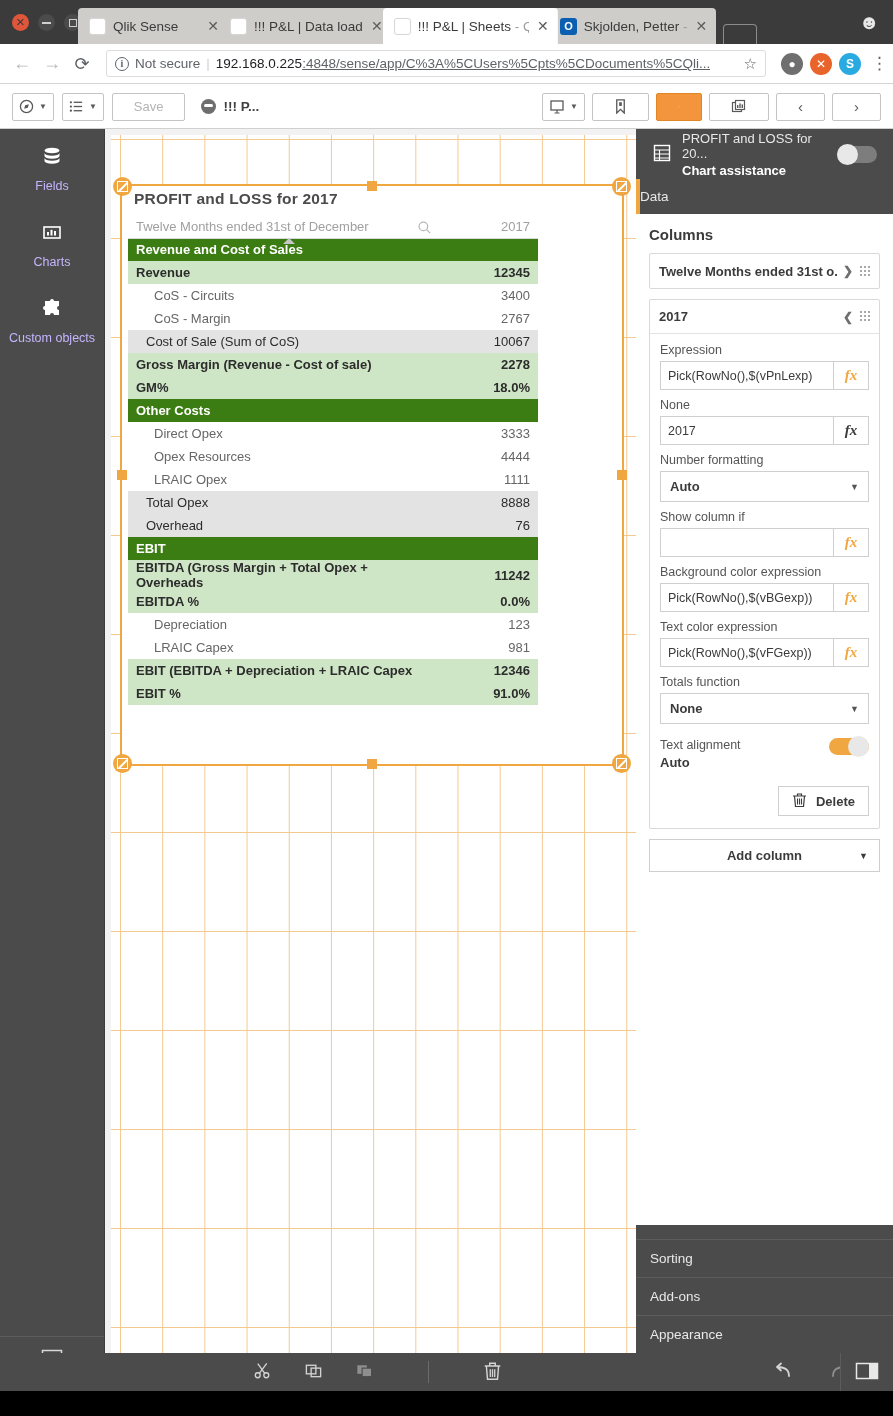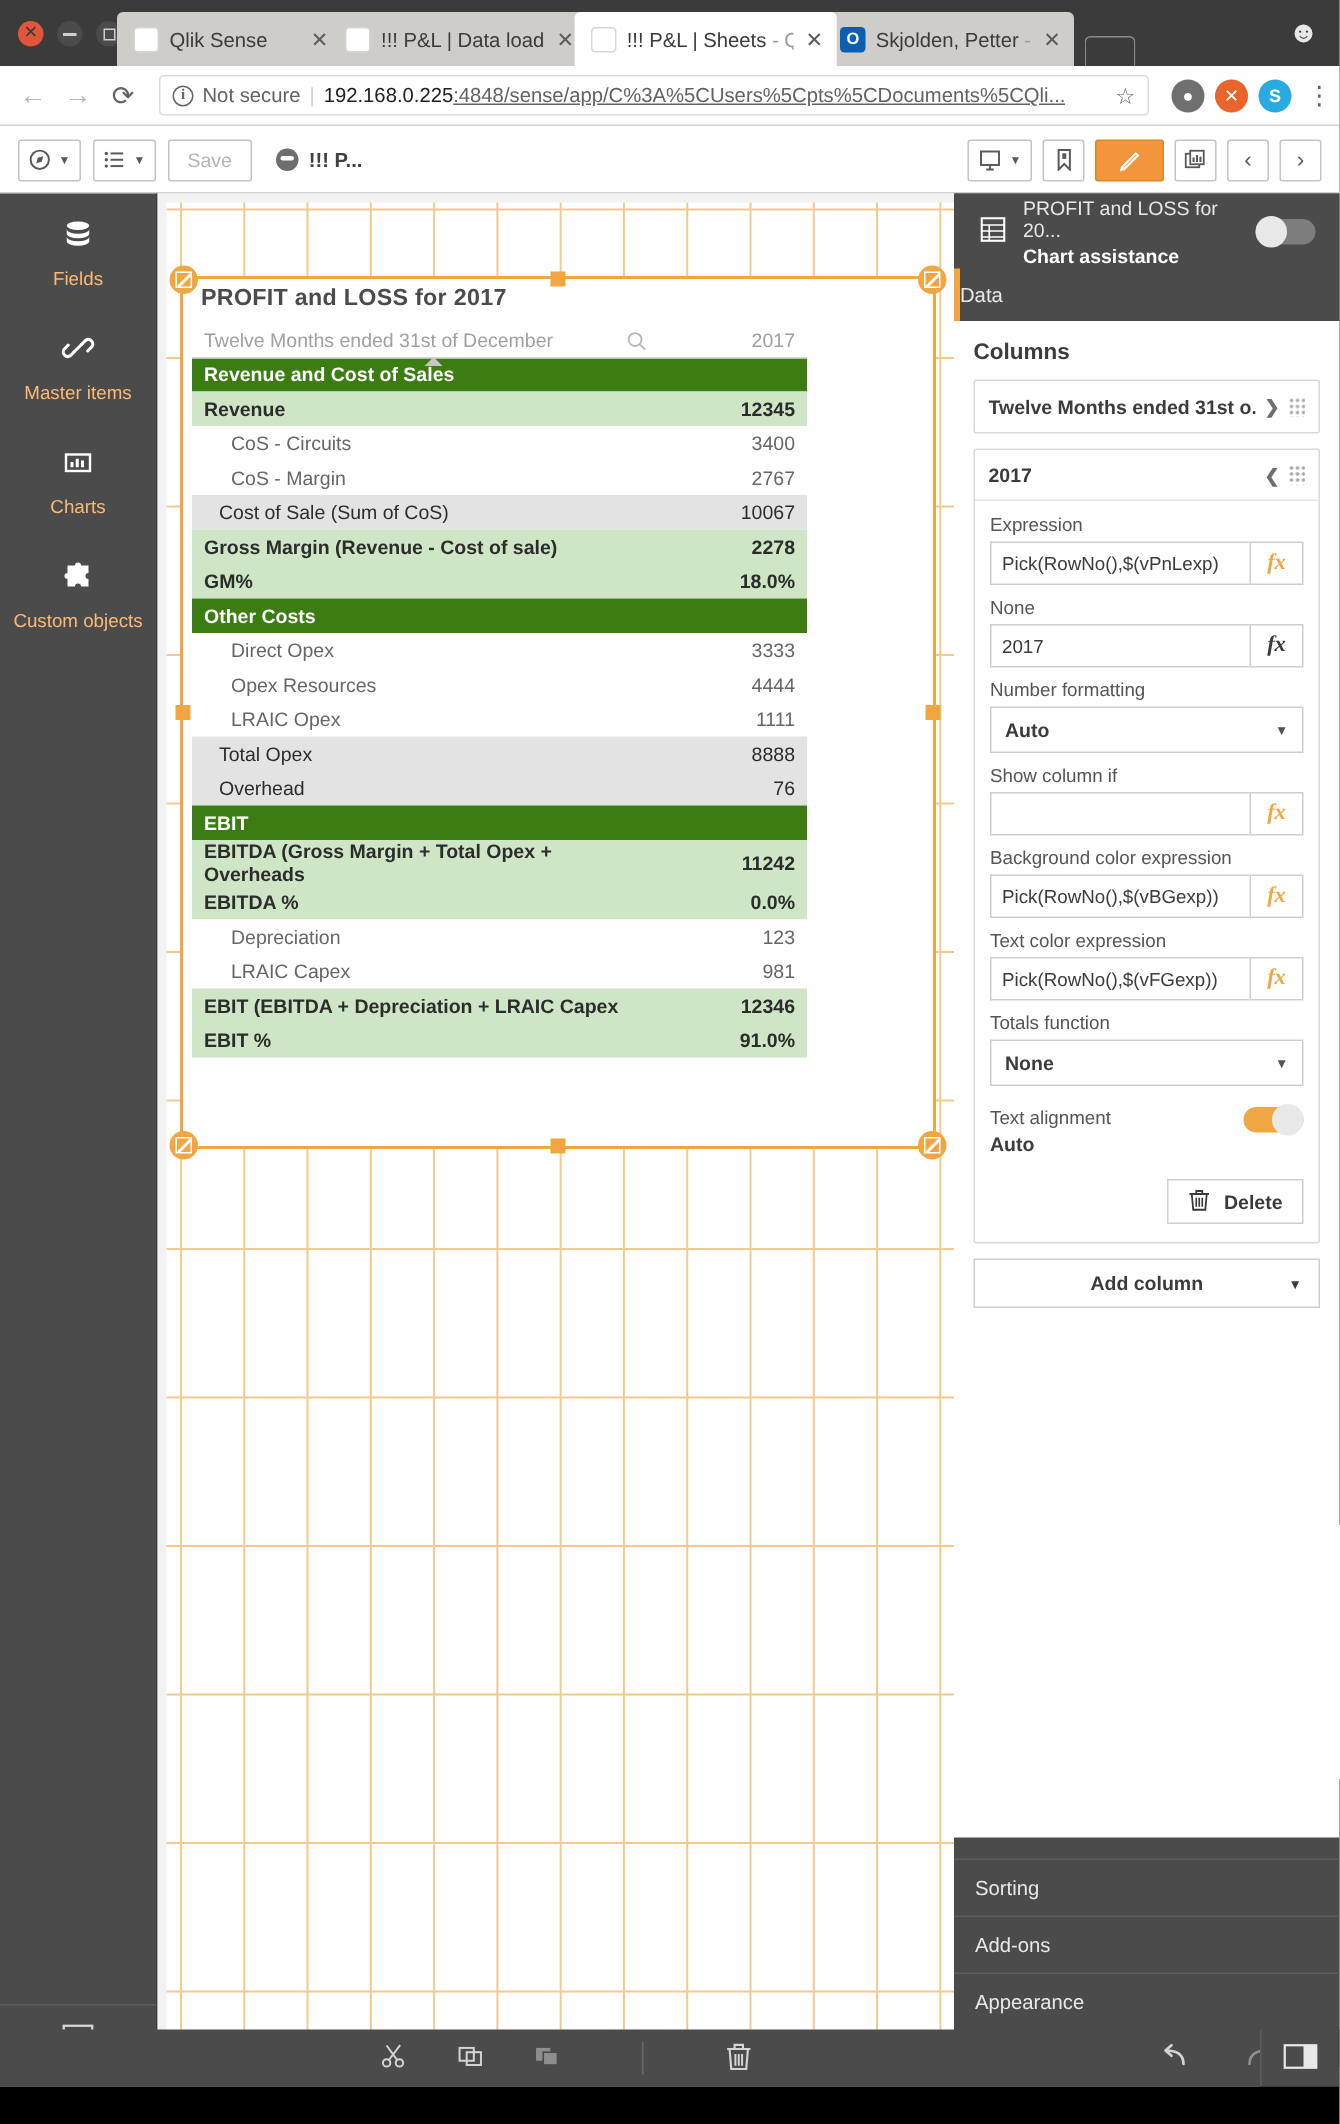--- a/index.html
+++ b/index.html
@@ -64,35 +64,35 @@
              justify-content:center; font-size:12px; color:#fff; }
   .ni-gray { background:#6f6f6f; }
   .ni-orange { background:#e8642a; }
   .ni-skype { background:#29aae1; font-weight:bold;}
   .navmenu { margin-left:8px; color:#5f6368; font-size:17px; line-height:8px; letter-spacing:0; width:14px; text-align:center;}
 
   
   .qtoolbar { position:absolute; left:0; top:85px; width:893px; height:44px; background:#fff;
               border-bottom:1px solid #d0d0d0; display:flex; align-items:center; padding:0 12px; gap:8px; }
   .qbtn { height:28px; min-width:28px; border:1px solid #c4c4c4; background:#fff; border-radius:2px;
-          display:flex; align-items:center; justify-content:center; gap:5px; padding:0 3px; color:#595959; font-size:13px;}
+          display:flex; align-items:center; justify-content:center; gap:5px; padding:0 21px; color:#595959; font-size:13px;}
   .qbtn.split { padding:0 6px; }
   .qbtn .caret { font-size:8px; color:#595959; }
   .qbtn.disabled { color:#b4b4b4; }
   .appname { display:flex; align-items:center; gap:7px; margin-left:8px; font-size:13.5px; color:#404040; font-weight:bold;}
   .appdot { width:15px; height:15px; border-radius:50%; background:#6e6e6e; position:relative; }
   .appdot:after{content:""; position:absolute; left:3px; top:5px; width:9px; height:3px; background:#fff; border-radius:2px;}
   .tbright { margin-left:auto; display:flex; align-items:center; gap:7px; }
   .qbtn.active { background:#f2953d; border-color:#e08626; }
   .qbtn.active svg { stroke:#fff; }
 
   
   .lsidebar { position:absolute; left:0; top:129px; width:105px; bottom:38px; background:#4b4b4b;
               border-right:1px solid #3d3d3d; }
-  .lsb-item { padding:16px 4px 12px; text-align:center; color:#fdba74; font-size:12.5px; }
+  .lsb-item { padding:16px 4px 12px; text-align:center; color:#c4b5fd; font-size:12.5px; }
   .lsb-item .ic { display:block; margin:0 auto 9px; color:#fff; }
   .lsb-bottom { position:absolute; left:0; right:0; bottom:8px; text-align:center; border-top:1px solid #5c5c5c; padding-top:12px; }
 
   
   .canvas { position:absolute; left:105px; top:129px; right:257px; bottom:38px; background:#f2f2f2; padding:6px 0 0 6px; overflow:hidden;}
   .sheet { position:absolute; left:111px; top:135px; width:527px; height:1235px; background:#fff;
            background-image:
              linear-gradient(to right, #f3c98f 1px, transparent 1px),
              linear-gradient(to bottom, #f3c98f 1px, transparent 1px);
            background-size: 42.2px 99px;
@@ -319,32 +319,20 @@
               <path d="M3.5 8 v3 a7.5 2.8 0 0 0 15 0 v-3 a7.5 2.8 0 0 1 -15 0"></path>
               <path d="M3.5 13 v3 a7.5 2.8 0 0 0 15 0 v-3 a7.5 2.8 0 0 1 -15 0"></path>
             </g>
           </svg>
       </span>
       <span>Fields</span>
     </div>
     <div class="lsb-item">
       <span class="ic">
         <svg width="22" height="22" viewBox="0 0 22 22">
-            <g fill="none" stroke="#fff" stroke-width="2" stroke-linecap="round">
-              <path d="M8.5 13.5 L6 16 a3 3 0 0 1 -4.2 -4.2 L4.5 9"></path>
-              <path d="M13.5 8.5 L16 6 a3 3 0 0 1 4.2 4.2 L17.5 13"></path>
-              <path d="M8.3 13.7 L13.7 8.3"></path>
-            </g>
-          </svg>
-      </span>
-      <span>Master items</span>
-    </div>
-    <div class="lsb-item">
-      <span class="ic">
-        <svg width="22" height="22" viewBox="0 0 22 22">
             <rect x="3" y="6" width="16" height="11" fill="none" stroke="#fff" stroke-width="1.6"></rect>
             <g fill="#fff">
               <rect x="6" y="11" width="2" height="3.5"></rect>
               <rect x="9.5" y="8.8" width="2" height="5.7"></rect>
               <rect x="13" y="10" width="2" height="4.5"></rect>
             </g>
           </svg>
       </span>
       <span>Charts</span>
     </div>

